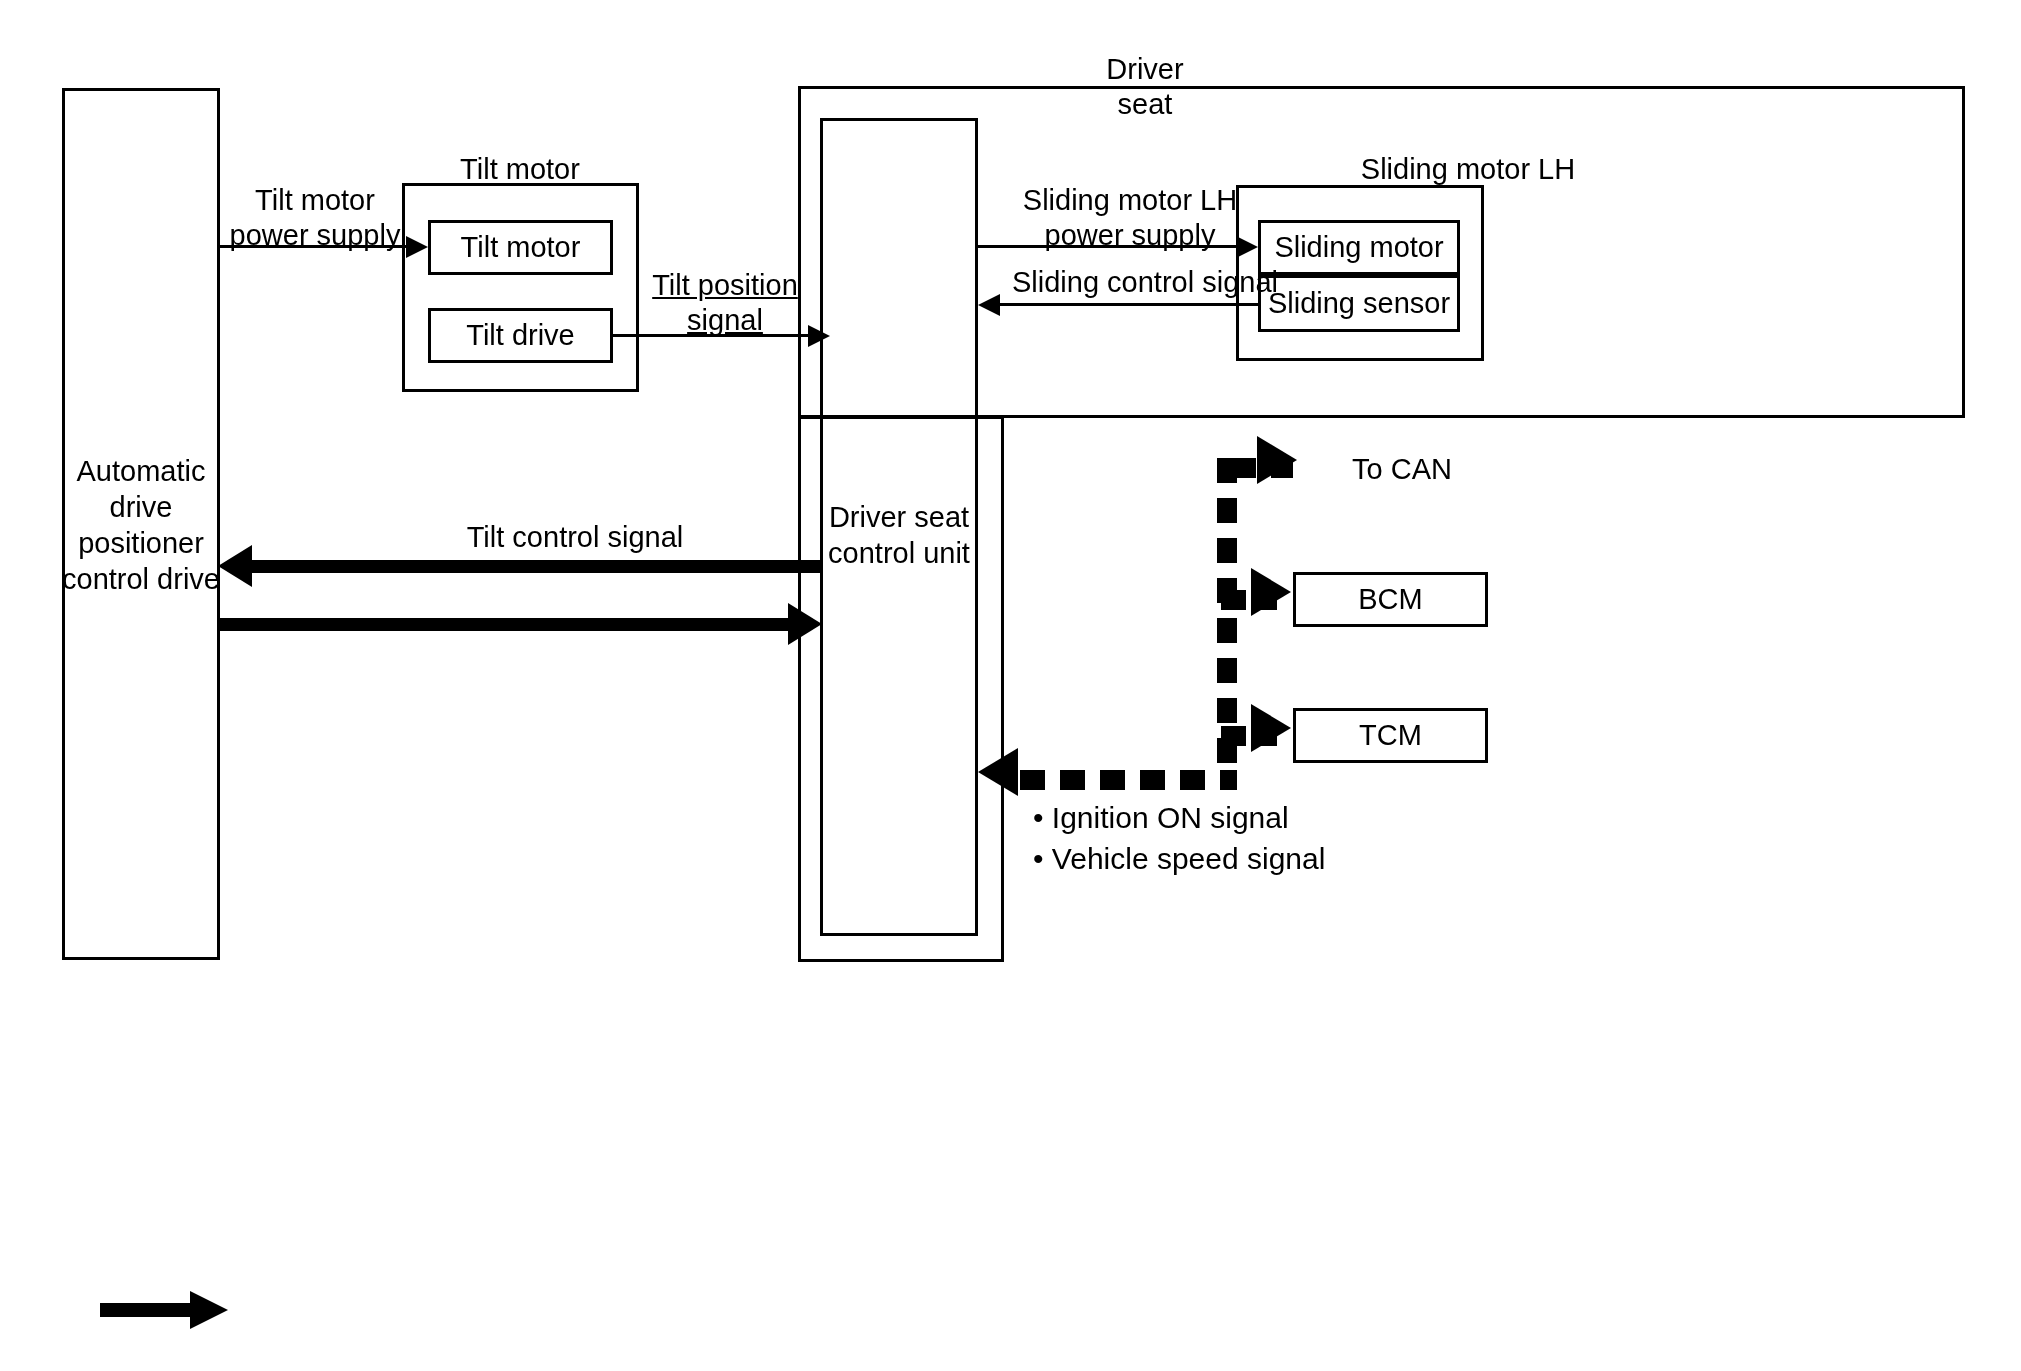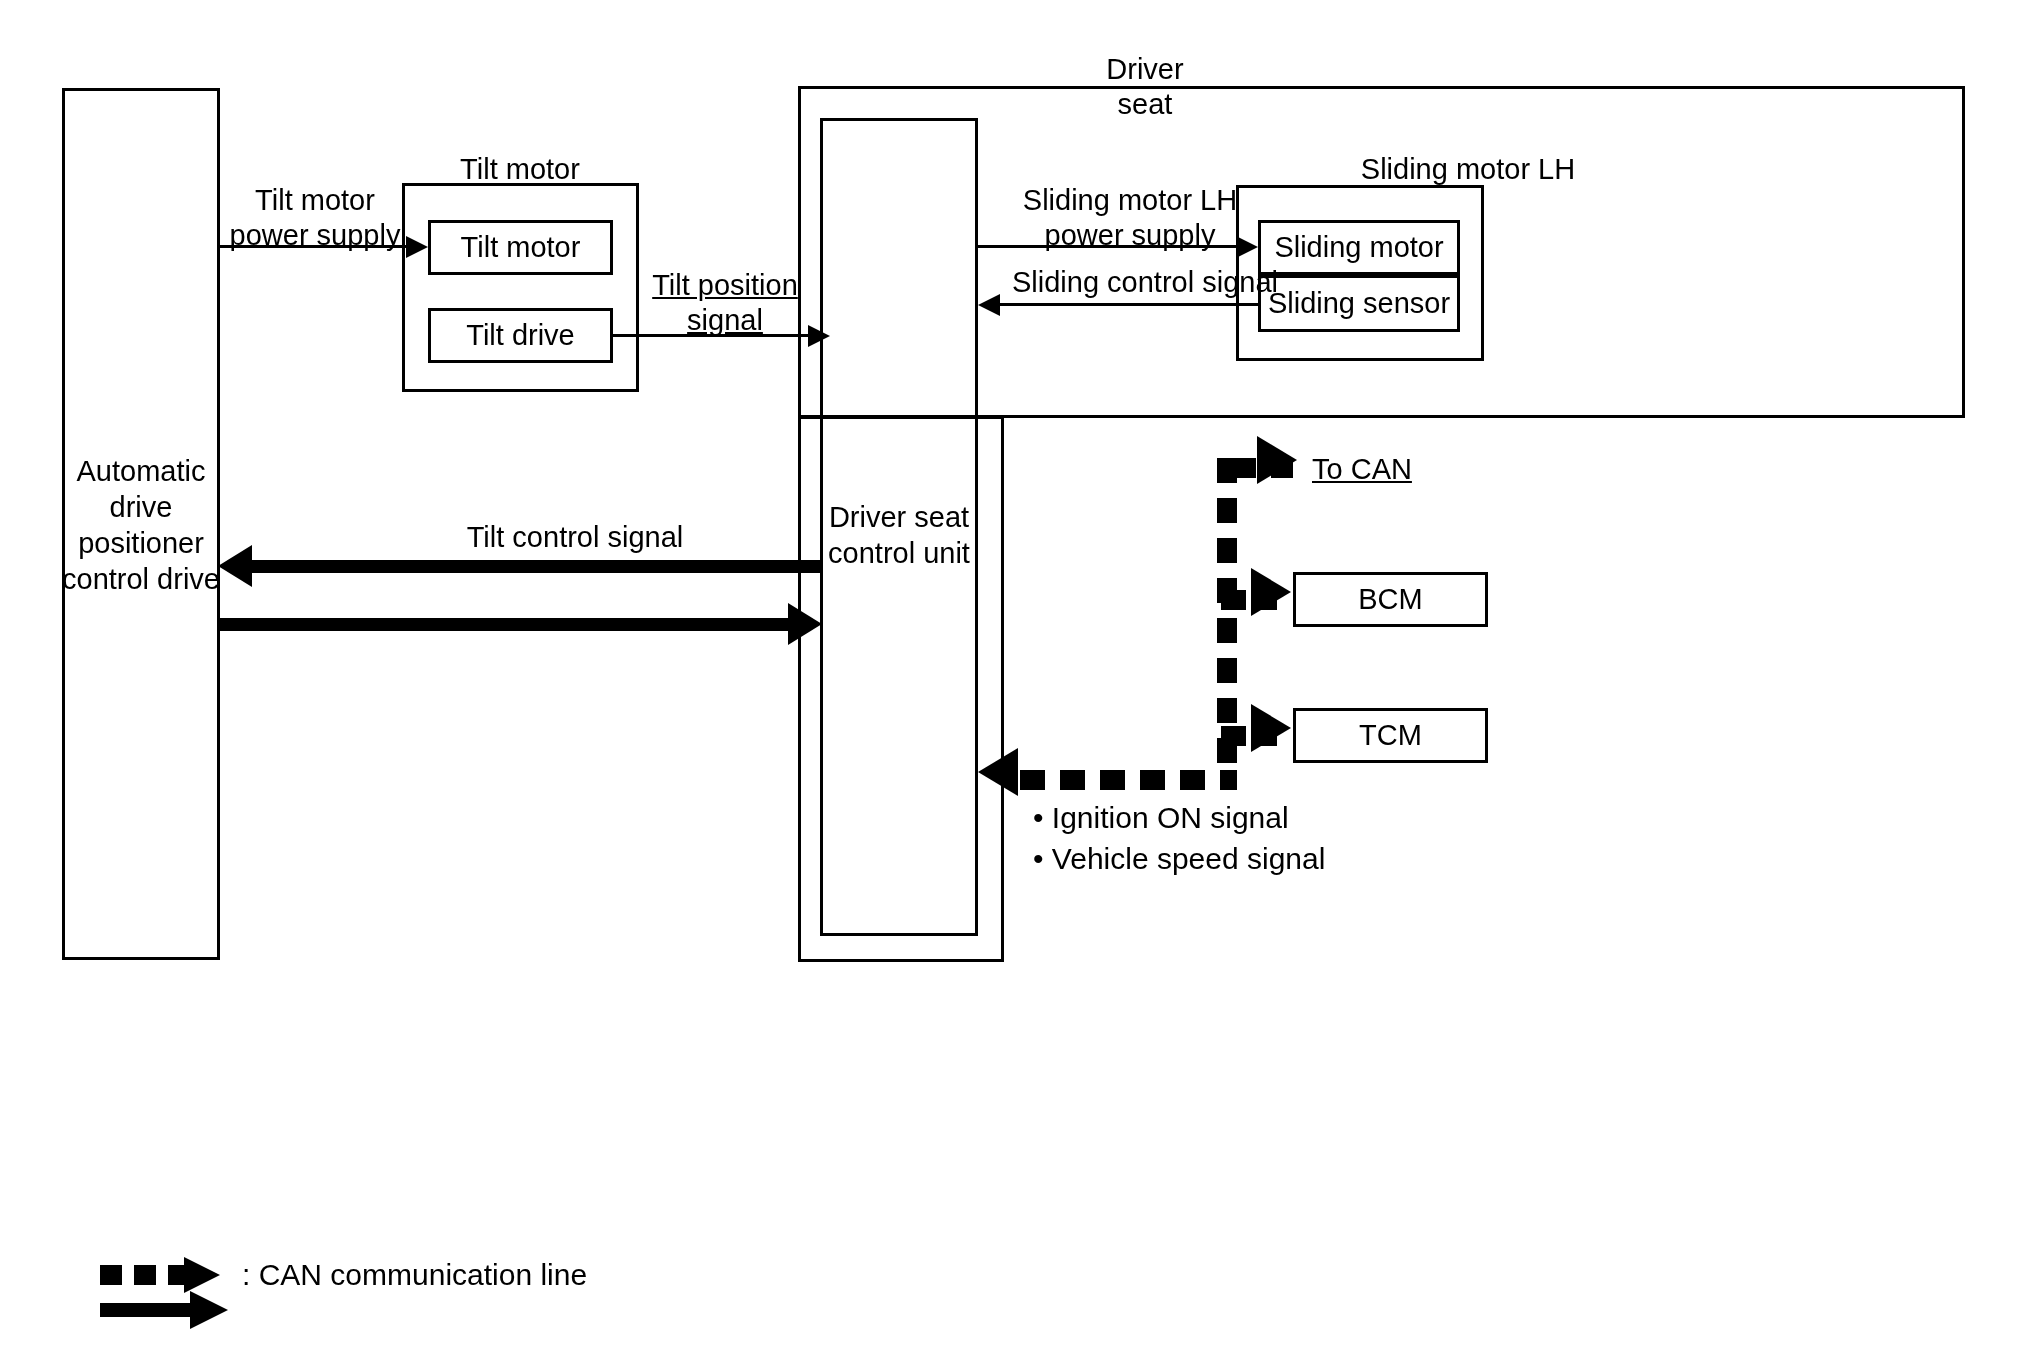--- a/index.html
+++ b/index.html
@@ -264,48 +264,41 @@
   <div class="uart-ah-l" style="left:218px; top:545px;"></div>
 
   <div class="uart" style="left:220px; top:618px; width:570px;"></div>
   <div class="uart-ah-r" style="left:788px; top:603px;"></div>
 
   <div class="can-v" style="left:1217px; top:458px; height:332px;"></div>
 
   <div class="can-corner" style="left:1217px; top:458px;"></div>
   <div class="can-h" style="left:1231px; top:458px; width:62px;"></div>
   <div class="can-ah-r" style="left:1257px; top:436px;"></div>
-  <div class="lbl lbl-left" style="left:1312px; top:452px; width:180px; text-align:left;text-decoration:underline;">To CAN</div>
+  <div class="lbl lbl-left" style="left:1312px; top:452px; width:180px; text-align:center;">To CAN</div>
 
   <div class="can-h" style="left:1221px; top:590px; width:56px;"></div>
   <div class="can-ah-r" style="left:1251px; top:568px;"></div>
   <div class="box" style="left:1293px; top:572px; width:195px; height:55px;"></div>
   <div class="boxlabel" style="left:1293px; top:572px; width:195px; height:55px;">BCM</div>
 
   <div class="can-h" style="left:1221px; top:726px; width:56px;"></div>
   <div class="can-ah-r" style="left:1251px; top:704px;"></div>
   <div class="box" style="left:1293px; top:708px; width:195px; height:55px;"></div>
   <div class="boxlabel" style="left:1293px; top:708px; width:195px; height:55px;">TCM</div>
 
   <div class="can-corner" style="left:1217px; top:770px;"></div>
   <div class="can-h" style="left:1020px; top:770px; width:210px;"></div>
   <div class="can-ah-l" style="left:978px; top:748px;"></div>
 
   <div class="bullets" style="left:1005px; top:798px;padding-left:28px;">
     <div>• Ignition ON signal</div>
     <div>• Vehicle speed signal</div>
   </div>
 
-  <div class="legend-row" style="left:100px; top:1258px;">
-    <span class="legend-can-sample">
-      <span class="seg"></span>
-        <span class="head"></span>
-    </span>
-    <span class="legend-text">: CAN communication line</span>
-  </div>
   <div class="legend-row" style="left:100px; top:1303px;">
     <span class="legend-uart-sample">
       <span class="seg"></span>
         <span class="head"></span>
     </span>
   </div>
 
 </div>
 
 </body></html>

